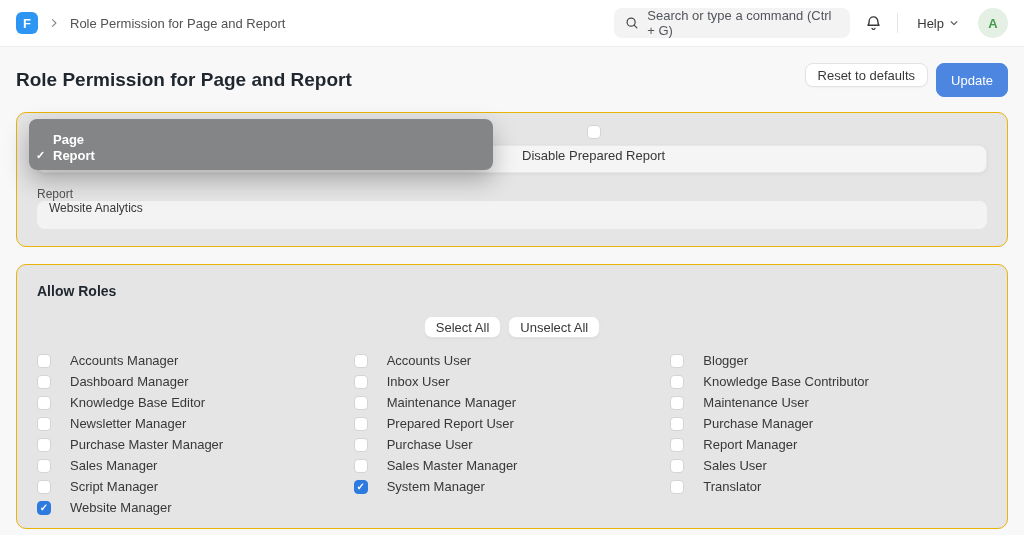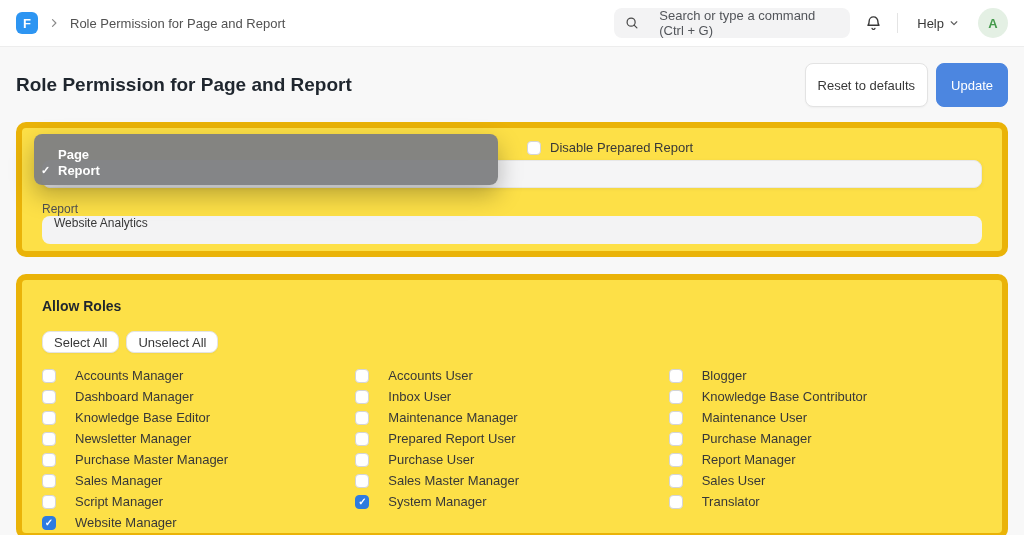--- a/index.html
+++ b/index.html
@@ -19,21 +19,21 @@
   .nav-left { display:flex; align-items:center; gap:10px; }
   .logo {
     width:22px; height:22px; border-radius:6px; background:#2D95F2;
     color:#fff; font-weight:700; font-size:13px;
     display:flex; align-items:center; justify-content:center; cursor:pointer;
   }
   .crumb { font-size:13px; color:#525252; cursor:pointer; }
   .nav-right { display:flex; align-items:center; gap:13px; }
   .searchbar {
     width:236px; height:30px; background:#f3f3f4; border-radius:8px;
-    display:flex; align-items:center; gap:20px; padding:0 11px;
+    display:flex; align-items:center; gap:8px; padding:0 11px;
     color:#52555a; font-size:13px; cursor:text;
   }
   .iconbtn { background:none; border:none; padding:2px; display:flex; cursor:pointer; }
   .nav-divider { width:1px; height:20px; background:#e4e4e4; }
   .helpbtn {
     display:flex; align-items:center; gap:5px; font-size:13px; color:#383838;
     background:none; border:none; font-family:inherit; cursor:pointer;
   }
   .avatar {
     width:30px; height:30px; border-radius:50%; background:#E4F0E4;
@@ -41,27 +41,27 @@
     display:flex; align-items:center; justify-content:center; cursor:pointer;
   }
   
   .page-header {
     display:flex; align-items:center; justify-content:space-between;
     padding:16px 16px 15px;
   }
   .page-title { font-size:19px; font-weight:700; color:#1F262E; }
   .hdr-actions { display:flex; gap:8px; }
   .btn {
-    height:44px; border-radius:8px; font-size:13px; padding:0 12px;
+    height:24px; border-radius:8px; font-size:13px; padding:0 12px;
     font-family:inherit; cursor:pointer; display:inline-flex; align-items:center;
   }
   .btn-default { background:#fff; border:1px solid #E3E3E3; color:#383838; box-shadow:0 1px 2px rgba(0,0,0,0.04); }
   .btn-primary { background:#4C86E0; border:1px solid #4C86E0; color:#fff; padding:16px 14px; }
   
-  .card { background:#fde047; border:6px solid #eab308; border-radius:10px; margin:0 16px; }
+  .card { background:#e5e5e5; border:1px solid #eab308; border-radius:10px; margin:0 16px; }
   .card-filters { height:135px; position:relative; margin-bottom:17px; }
   .select-field {
     position:absolute; left:20px; right:20px; top:32px; height:28px;
     background:#f5f5f6; border:1px solid #e7e7e8; border-radius:8px;
     box-shadow:0 1px 4px rgba(0,0,0,0.06); cursor:pointer;
   }
   .dropdown-menu {
     position:absolute; left:12px; top:6px; width:464px;
     padding:12px 0 7px; background:rgba(128,129,131,0.97); border-radius:8px;
     box-shadow:0 10px 24px rgba(0,0,0,0.28); z-index:5;
@@ -72,35 +72,35 @@
   }
   .dd-check { width:17px; font-size:11px; font-weight:700; }
   .field-label { position:absolute; left:20px; top:74px; font-size:12px; color:#525252; }
   .text-input {
     position:absolute; left:20px; right:20px; top:88px; height:28px;
     background:#f3f3f4; border-radius:8px; font-size:12px; color:#383838;
     padding:0 12px; display:flex; align-items:flex-start; cursor:text;
   }
   .dpr-row {
     position:absolute; left:505px; top:12px;
-    display:flex; align-items:center; gap:9px; font-size:13px; color:#383838; cursor:pointer;
+    display:flex; align-items:center; gap:9px; font-size:13px; color:#383838; cursor:pointer;flex-direction:column;
   }
   .cb {
     width:14px; height:14px; border-radius:4px; border:1px solid #d4d4d6;
     background:#fff; display:inline-flex; align-items:center; justify-content:center;
     flex:none; cursor:pointer;
   }
   .cb.checked {
     background:#2E7BE0; border-color:#2E7BE0; color:#fff;
     font-size:10px; line-height:1; font-weight:700;
   }
   
   .card-roles { height:265px; padding:18px 20px 13px; }
   .roles-title { font-size:14px; font-weight:700; color:#1F262E; }
-  .roles-actions { margin-top:17px; display:flex; gap:7px; }
+  .roles-actions { margin-top:17px; display:flex; gap:7px;justify-content:center; }
   .btn-sm {
     height:22px; border-radius:8px; font-size:13px; padding:0 11px;
     background:#fff; border:1px solid #E3E3E3; color:#383838;
     font-family:inherit; cursor:pointer; display:inline-flex; align-items:center;
     box-shadow:0 1px 2px rgba(0,0,0,0.04);
   }
   .roles-grid { margin-top:12px; display:grid; grid-template-columns:repeat(3,1fr); }
   .role-item { display:flex; align-items:center; gap:19px; height:21px; font-size:13px; color:#383838; cursor:pointer; }
 </style>
 </head>

